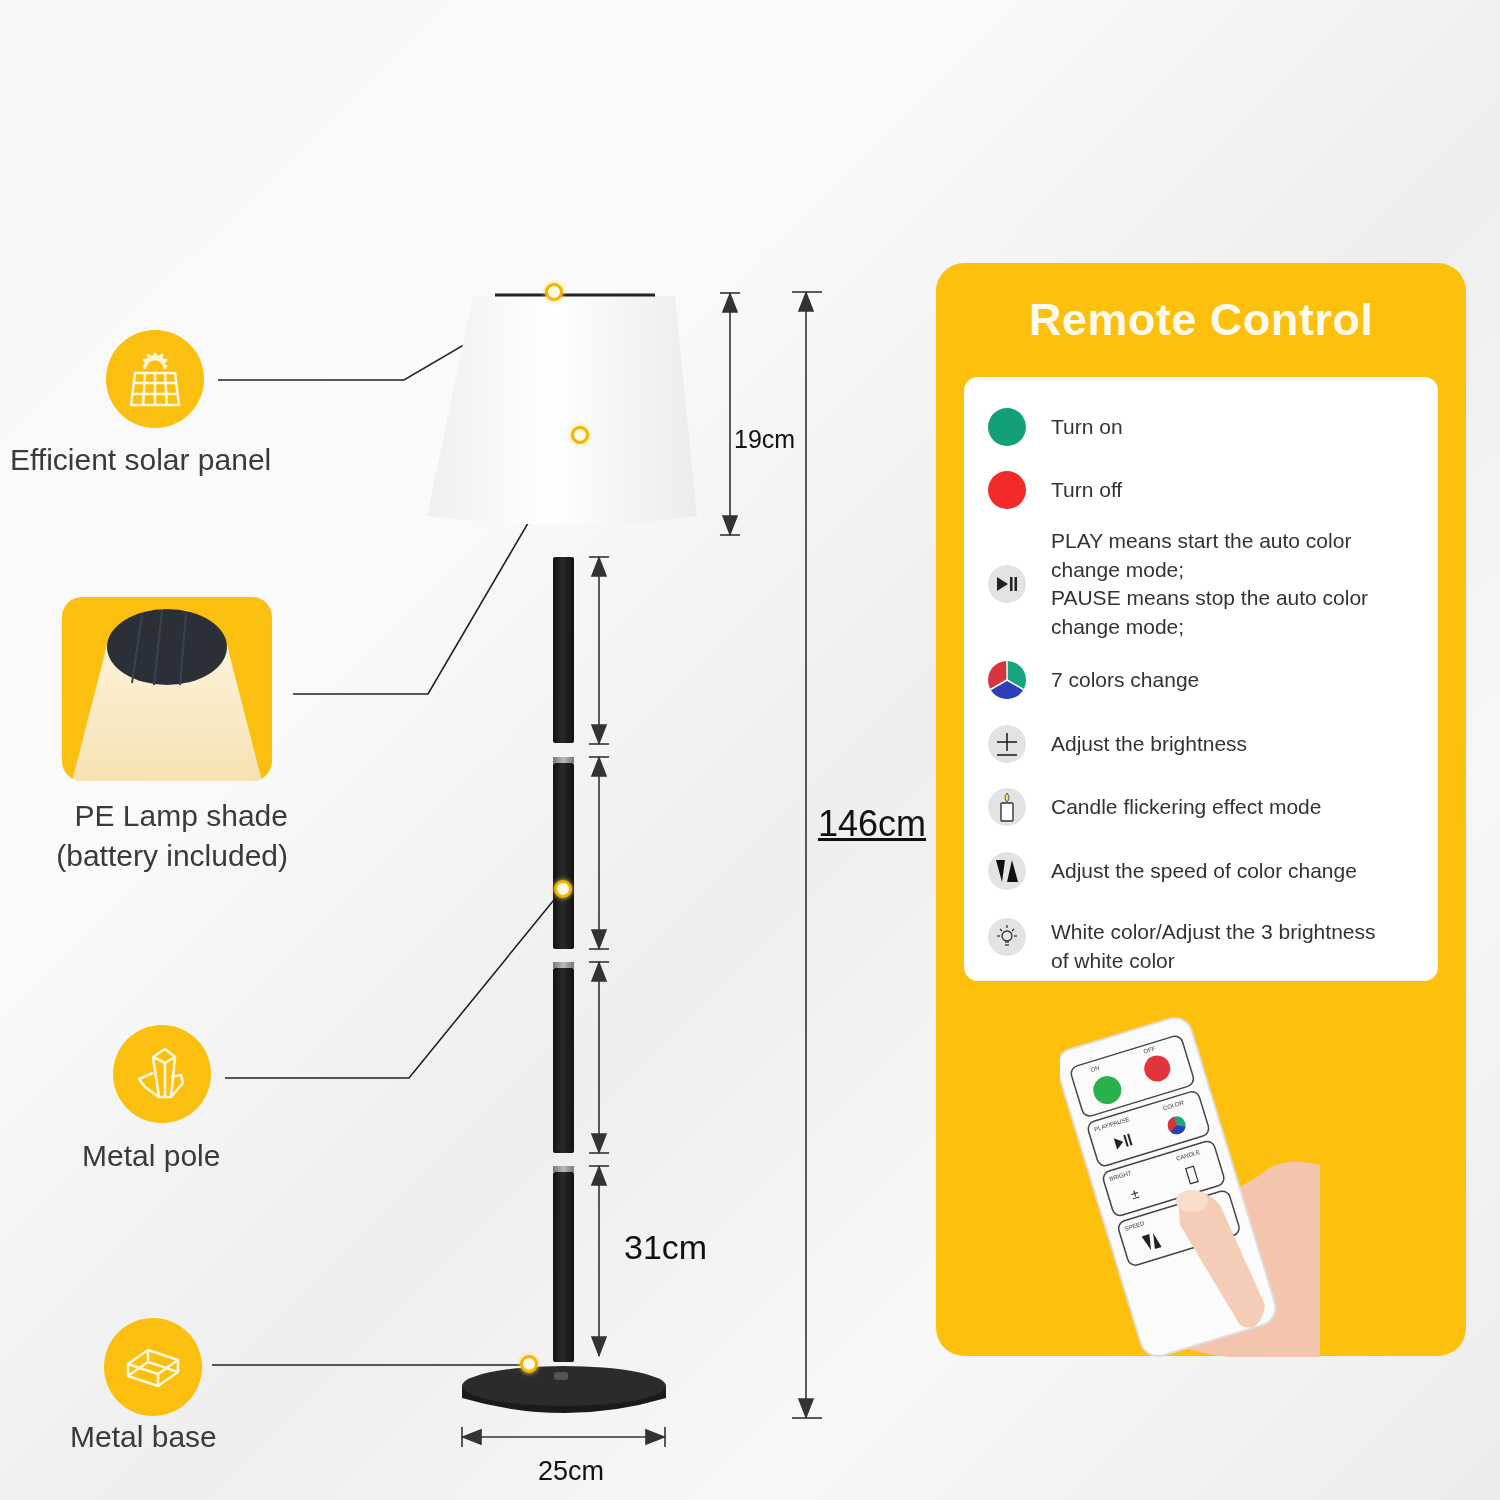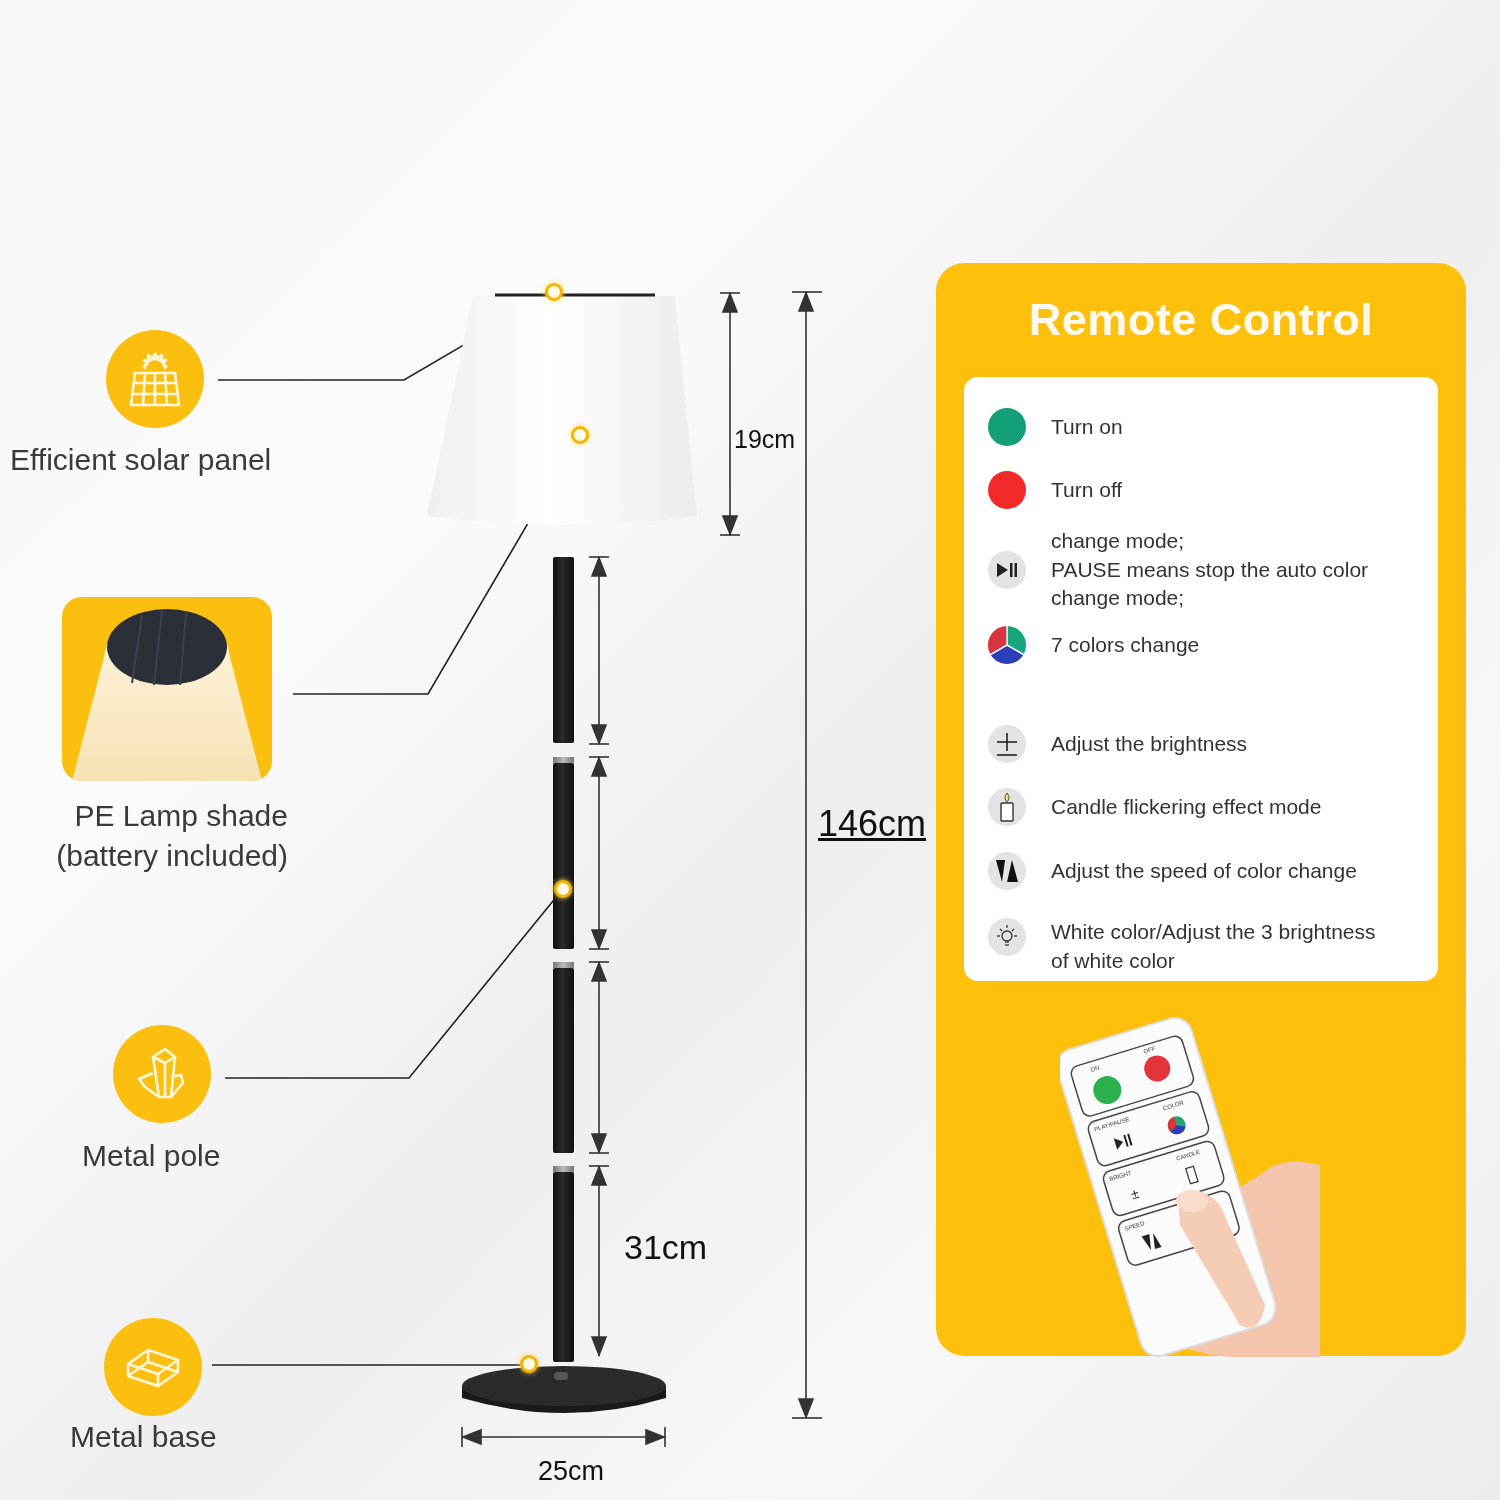--- a/index.html
+++ b/index.html
@@ -206,26 +206,27 @@
 </div>
 <div class="legend-row" style="top:527px;">
   <div class="legend-icon">
     <svg width="22" height="16" viewBox="0 0 22 16">
         <polygon points="1,1 12,8 1,15" fill="#222"></polygon>
         <rect x="14" y="1" width="2.5" height="14" fill="#222"></rect>
         <rect x="18.5" y="1" width="2.5" height="14" fill="#222"></rect>
       </svg>
   </div>
   <div class="legend-text">
+    <div>PLAY means start the auto color</div>
     <div>change mode;</div>
     <div>PAUSE means stop the auto color</div>
     <div>change mode;</div>
   </div>
 </div>
-<div class="legend-row" style="top:626px;">
+<div class="legend-row" style="top:661px;">
   <div class="legend-icon" style="background:none;">
     <svg width="38" height="38" viewBox="0 0 38 38">
       <path d="M19 19 L19 0 A19 19 0 0 1 35.45 28.5 Z" fill="#17a57e"></path>
       <path d="M19 19 L35.45 28.5 A19 19 0 0 1 2.55 28.5 Z" fill="#2a3fb8"></path>
       <path d="M19 19 L2.55 28.5 A19 19 0 0 1 19 0 Z" fill="#d8343f"></path>
       <path d="M19 19 L19 0 M19 19 L35.45 28.5 M19 19 L2.55 28.5" stroke="#fff" stroke-width="1.5"></path>
     </svg>
   </div>
   <div class="legend-text">7 colors change</div>
 </div>

